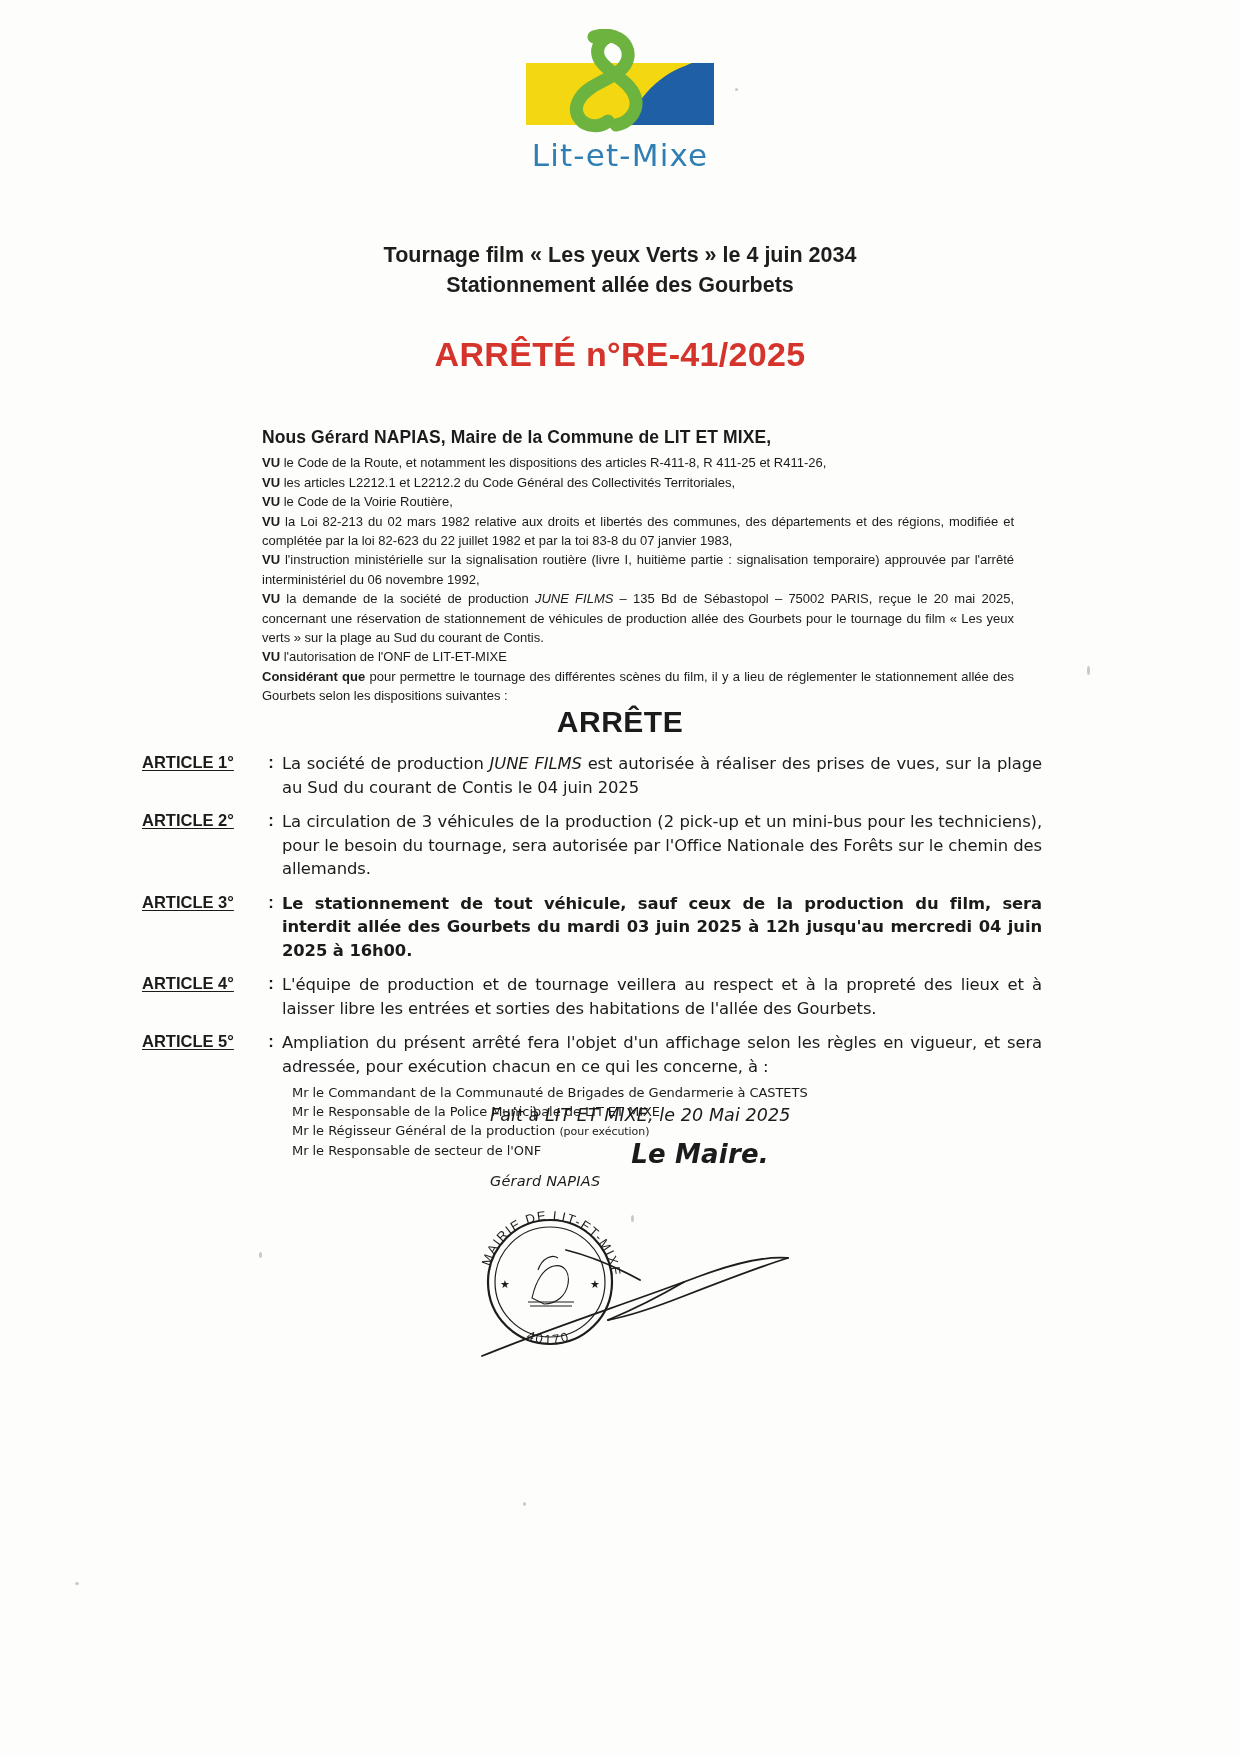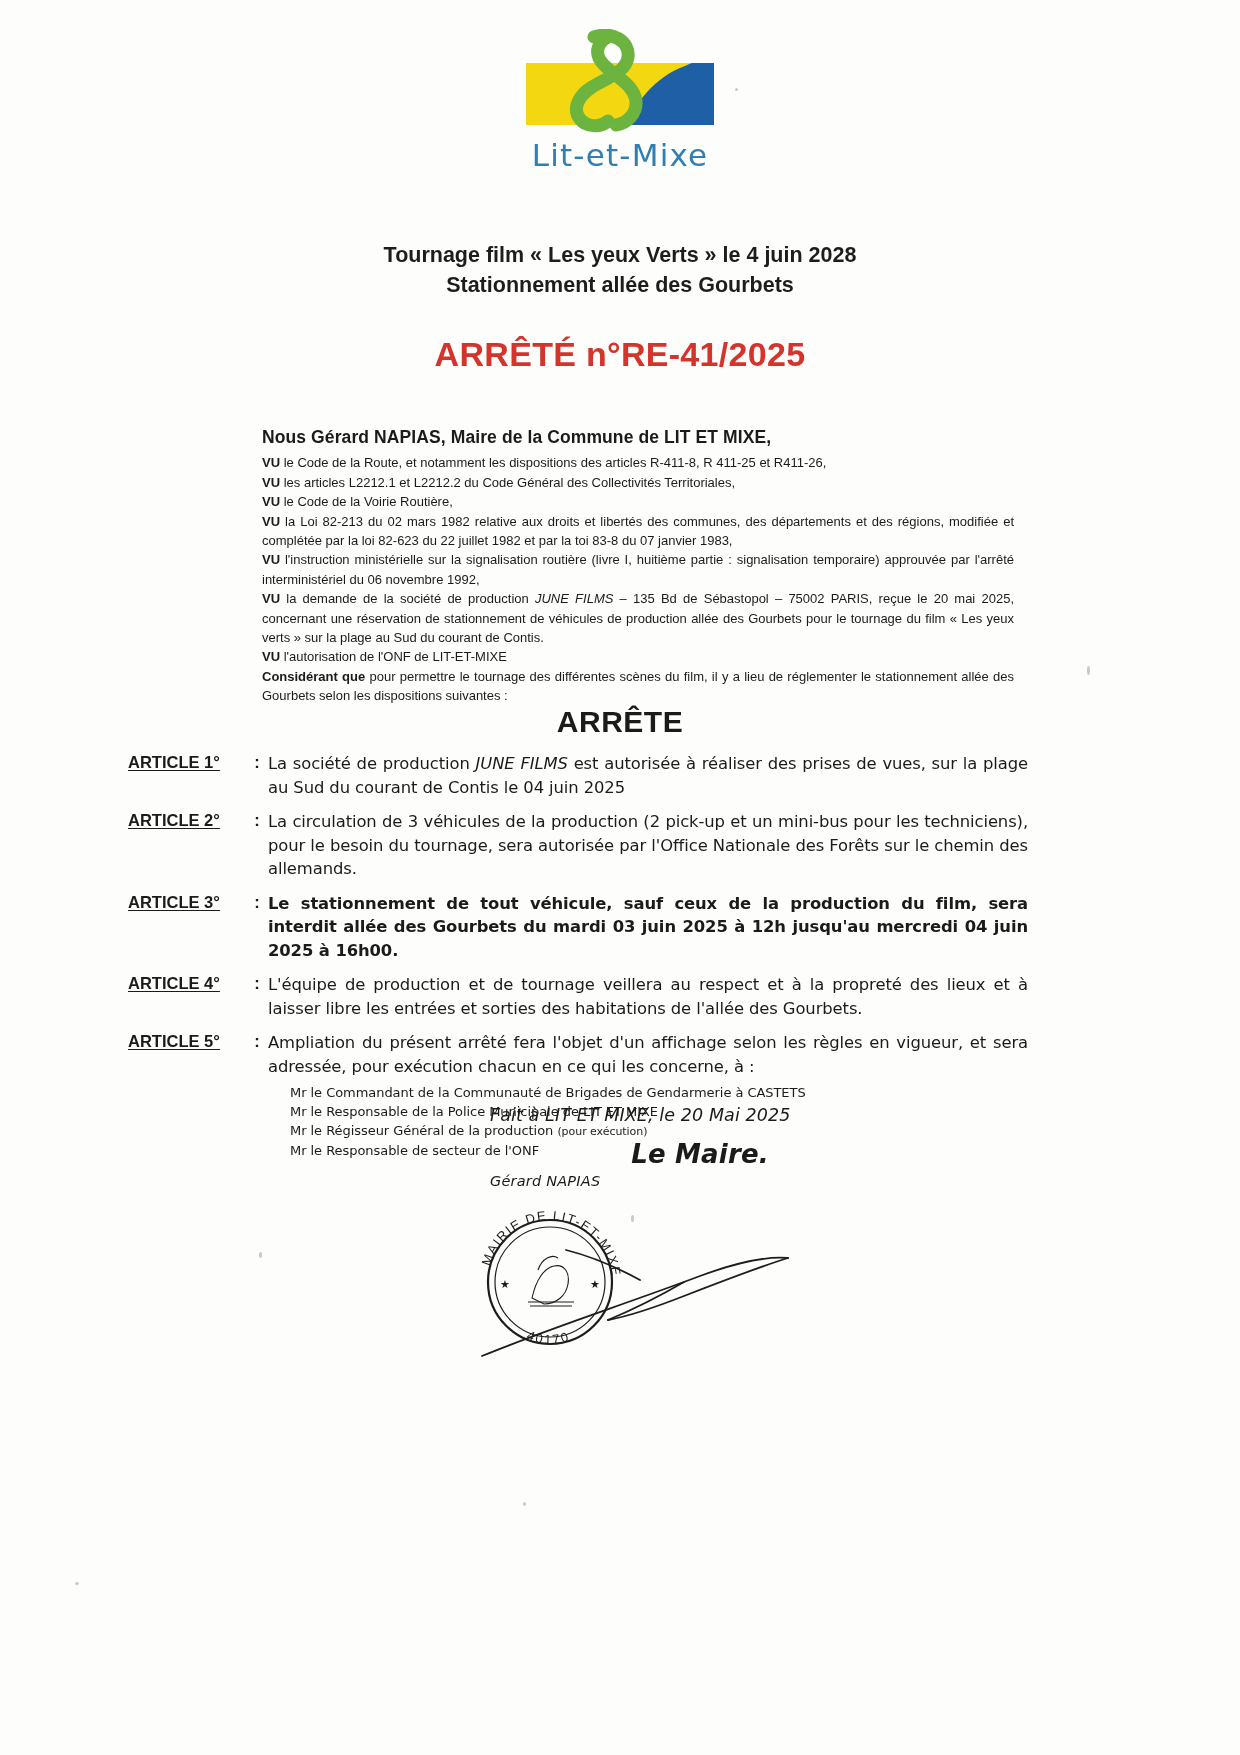--- a/index.html
+++ b/index.html
@@ -71,21 +71,21 @@
   
   .arrete-head{
     position:absolute;left:0;right:0;top:705px;
     text-align:center;
     font-size:30px;font-weight:bold;
     letter-spacing:.5px;
   }
 
   
   .articles{
-    position:absolute;left:128px;top:752px;width:900px;
+    position:absolute;left:142px;top:752px;width:900px;
     font-family:"DejaVu Sans", sans-serif;
   }
   .article{
     display:flex;
     margin-bottom:11px;
   }
   .art-label{
     flex:0 0 118px;
     font-size:16.5px;
     font-weight:bold;
@@ -107,21 +107,21 @@
     font-size:16.4px;
     line-height:23.5px;
     text-align:justify;
     letter-spacing:-.1px;
   }
   .art-body.bold{font-weight:bold;}
   .art-body .it{font-style:italic;}
 
   .recipients{
     margin-top:5px;
-    margin-left:22px;
+    margin-left:10px;
     font-size:13px;
     line-height:19px;
     letter-spacing:-.05px;
   }
   .recipients .small{font-size:11px;}
 
   
   .sign{
     position:absolute;left:490px;top:1105px;width:420px;
     font-family:"DejaVu Sans", sans-serif;
@@ -172,21 +172,21 @@
         </g>
         <path d="M86,8 C104,2 122,12 120,28 C118,44 96,50 84,58 C70,67 64,80 72,90
                  C78,98 92,99 100,92" fill="none" stroke="#6cb33f" stroke-width="13" stroke-linecap="round"></path>
         <path d="M100,8 C88,14 86,26 96,36 C108,48 126,56 128,72 C129,84 120,94 108,96" fill="none" stroke="#6cb33f" stroke-width="13" stroke-linecap="round"></path>
       </svg>
     </div>
     <div class="logo-word">Lit-et-Mixe</div>
   </div>
 
   <div class="doc-subject">
-    <div>Tournage film « Les yeux Verts » le 4 juin 2028</div>
+    <div>Tournage film « Les yeux Verts » le 4 juin 2034</div>
     <div>Stationnement allée des Gourbets</div>
   </div>
 
   <div class="doc-number">ARRÊTÉ n°RE-41/2025</div>
 
   <div class="preamble">
     <p class="lead">Nous Gérard NAPIAS, Maire de la Commune de LIT ET MIXE,</p>
 
     <p class="just">
       <span class="vu">VU</span><span> le Code de la Route, et notamment les dispositions des articles R-411-8, R 411-25 et R411-26,</span>

